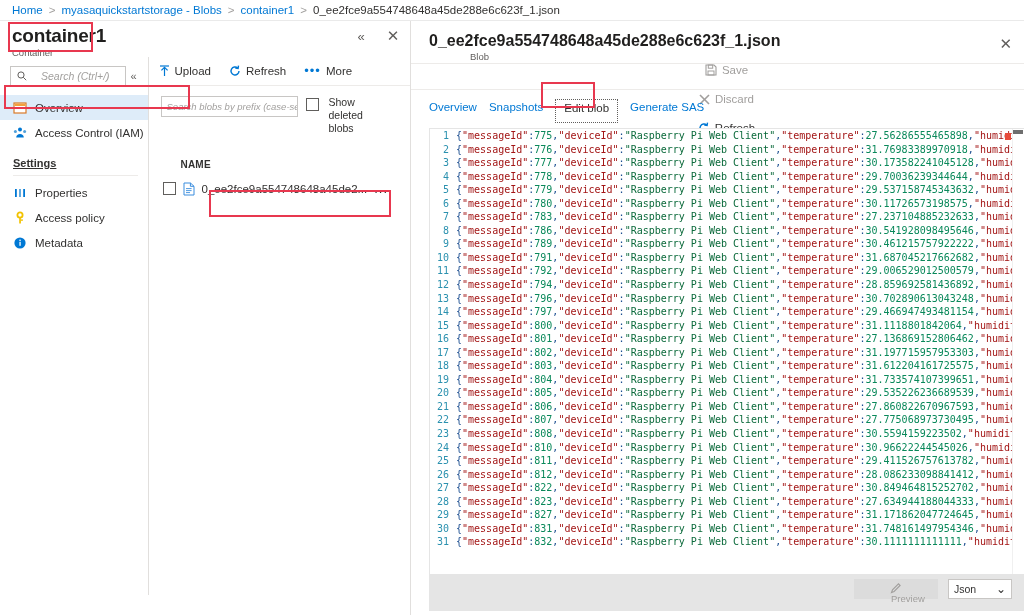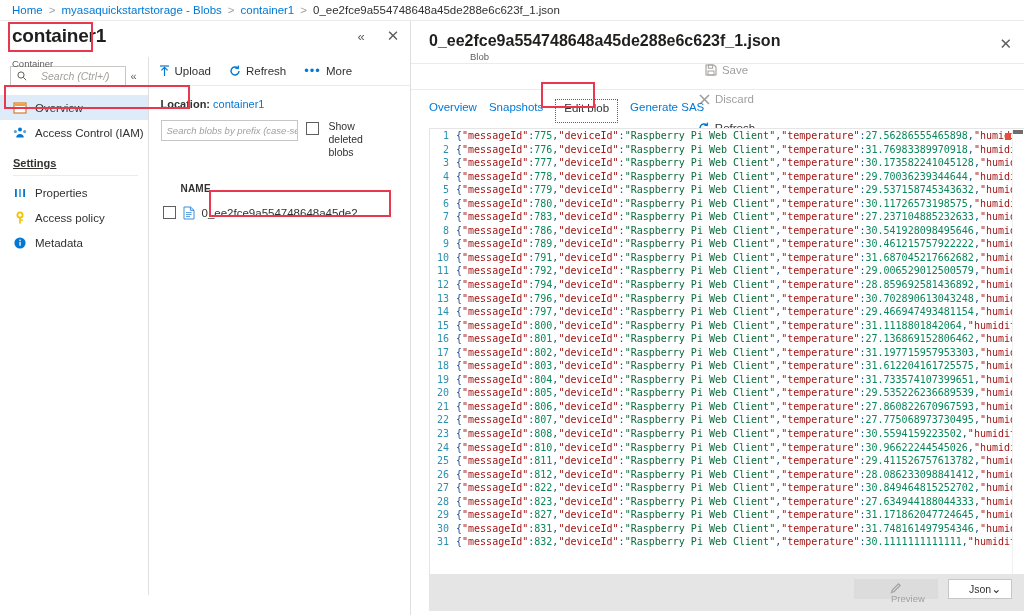--- a/index.html
+++ b/index.html
@@ -37,21 +37,21 @@
   }
   .blade-head {
     position: relative;
     height: 36px;
     padding: 4px 0 0 12px;
   }
   .blade-title {
     font-size: 19px; font-weight: bold; color: #201f1e;
     line-height: 22px; letter-spacing: -0.2px;
   }
-  .blade-sub { font-size: 9.5px; color: #605e5c; line-height: 12px; margin-top: 11px; }
+  .blade-sub { font-size: 9.5px; color: #605e5c; line-height: 12px; }
   .head-actions {
     position: absolute; right: 8px; top: 6px;
     display: flex; gap: 14px; align-items: center;
   }
   .head-btn {
     width: 18px; height: 18px;
     display: flex; align-items: center; justify-content: center;
     color: #605e5c; font-size: 13px; cursor: pointer;
   }
   .head-btn.close { font-size: 15px; font-weight: 300; }
@@ -229,21 +229,21 @@
     color: #a19f9d; cursor: pointer;
   }
   .preview-label {
     position: absolute; left: 480px; top: 572px;
     font-size: 9.5px; color: #a19f9d;
   }
   .format-select {
     width: 64px; height: 20px;
     border: 1px solid #c8c6c4; background: #fff;
     display: flex; align-items: center; justify-content: space-between;
-    padding: 0 20px; font-size: 10.5px; color: #323130; cursor: pointer;
+    padding: 0 5px; font-size: 10.5px; color: #323130; cursor: pointer;
   }
 
   
   .annot {
     position: absolute; border: 2px solid #e8384f;
     pointer-events: none; z-index: 40;
   }
 </style>
 </head>
 <body>
@@ -364,24 +364,20 @@
               </svg>
             </span>
             <span>Refresh</span>
           </div>
           <div class="tb-btn">
             <span class="tb-ico" style="letter-spacing:1px;font-size:13px;line-height:10px">•••</span>
             <span>More</span>
           </div>
         </div>
 
-        <div class="location-row">
-          <b>Location:</b>
-          <span class="lnk">container1</span>
-        </div>
 
         <div class="filter-row">
           <div class="prefix-box">Search blobs by prefix (case-sensiti...</div>
           <div class="chk-wrap">
             <div class="chk"></div>
             <div class="chk-label">Show deleted blobs</div>
           </div>
         </div>
 
         <div class="name-hdr">NAME</div>

